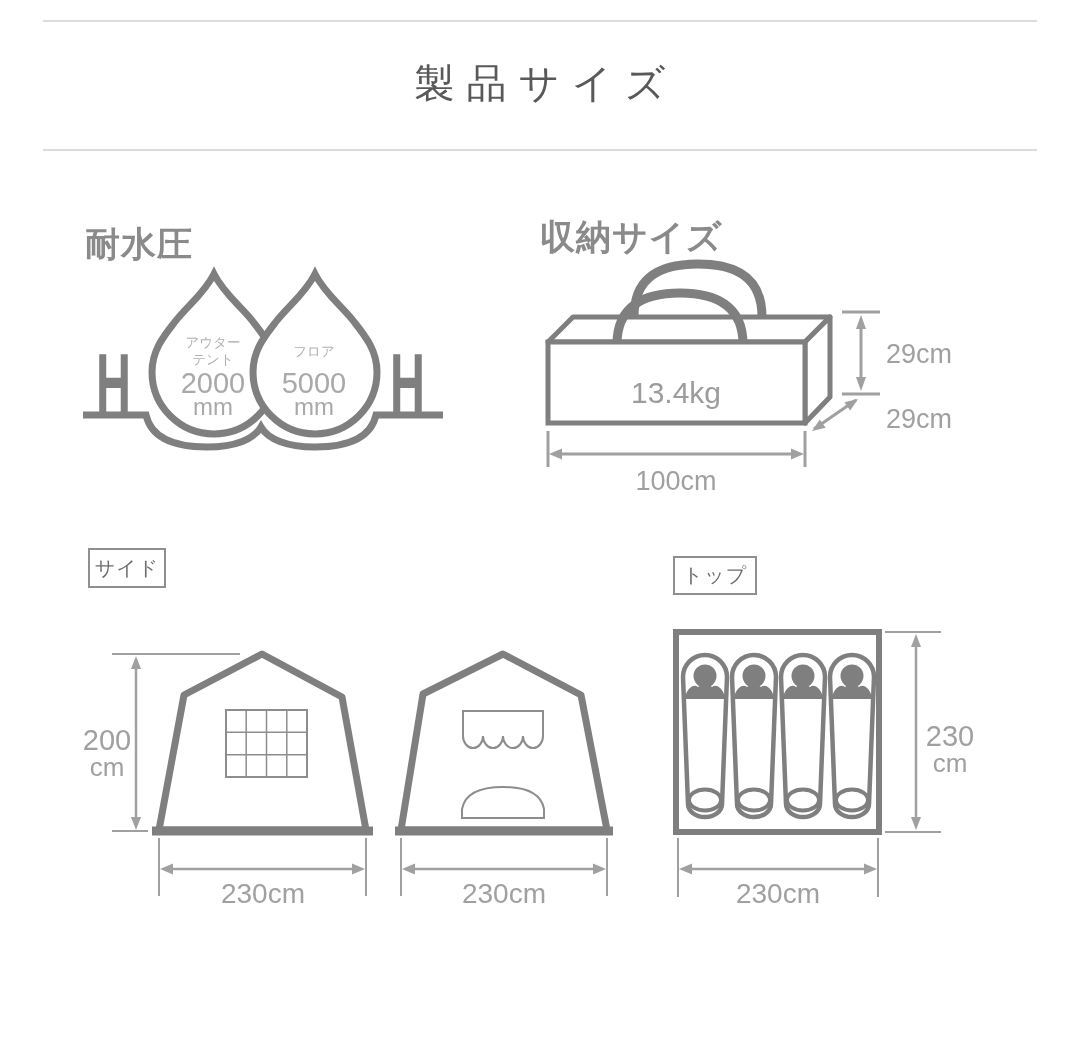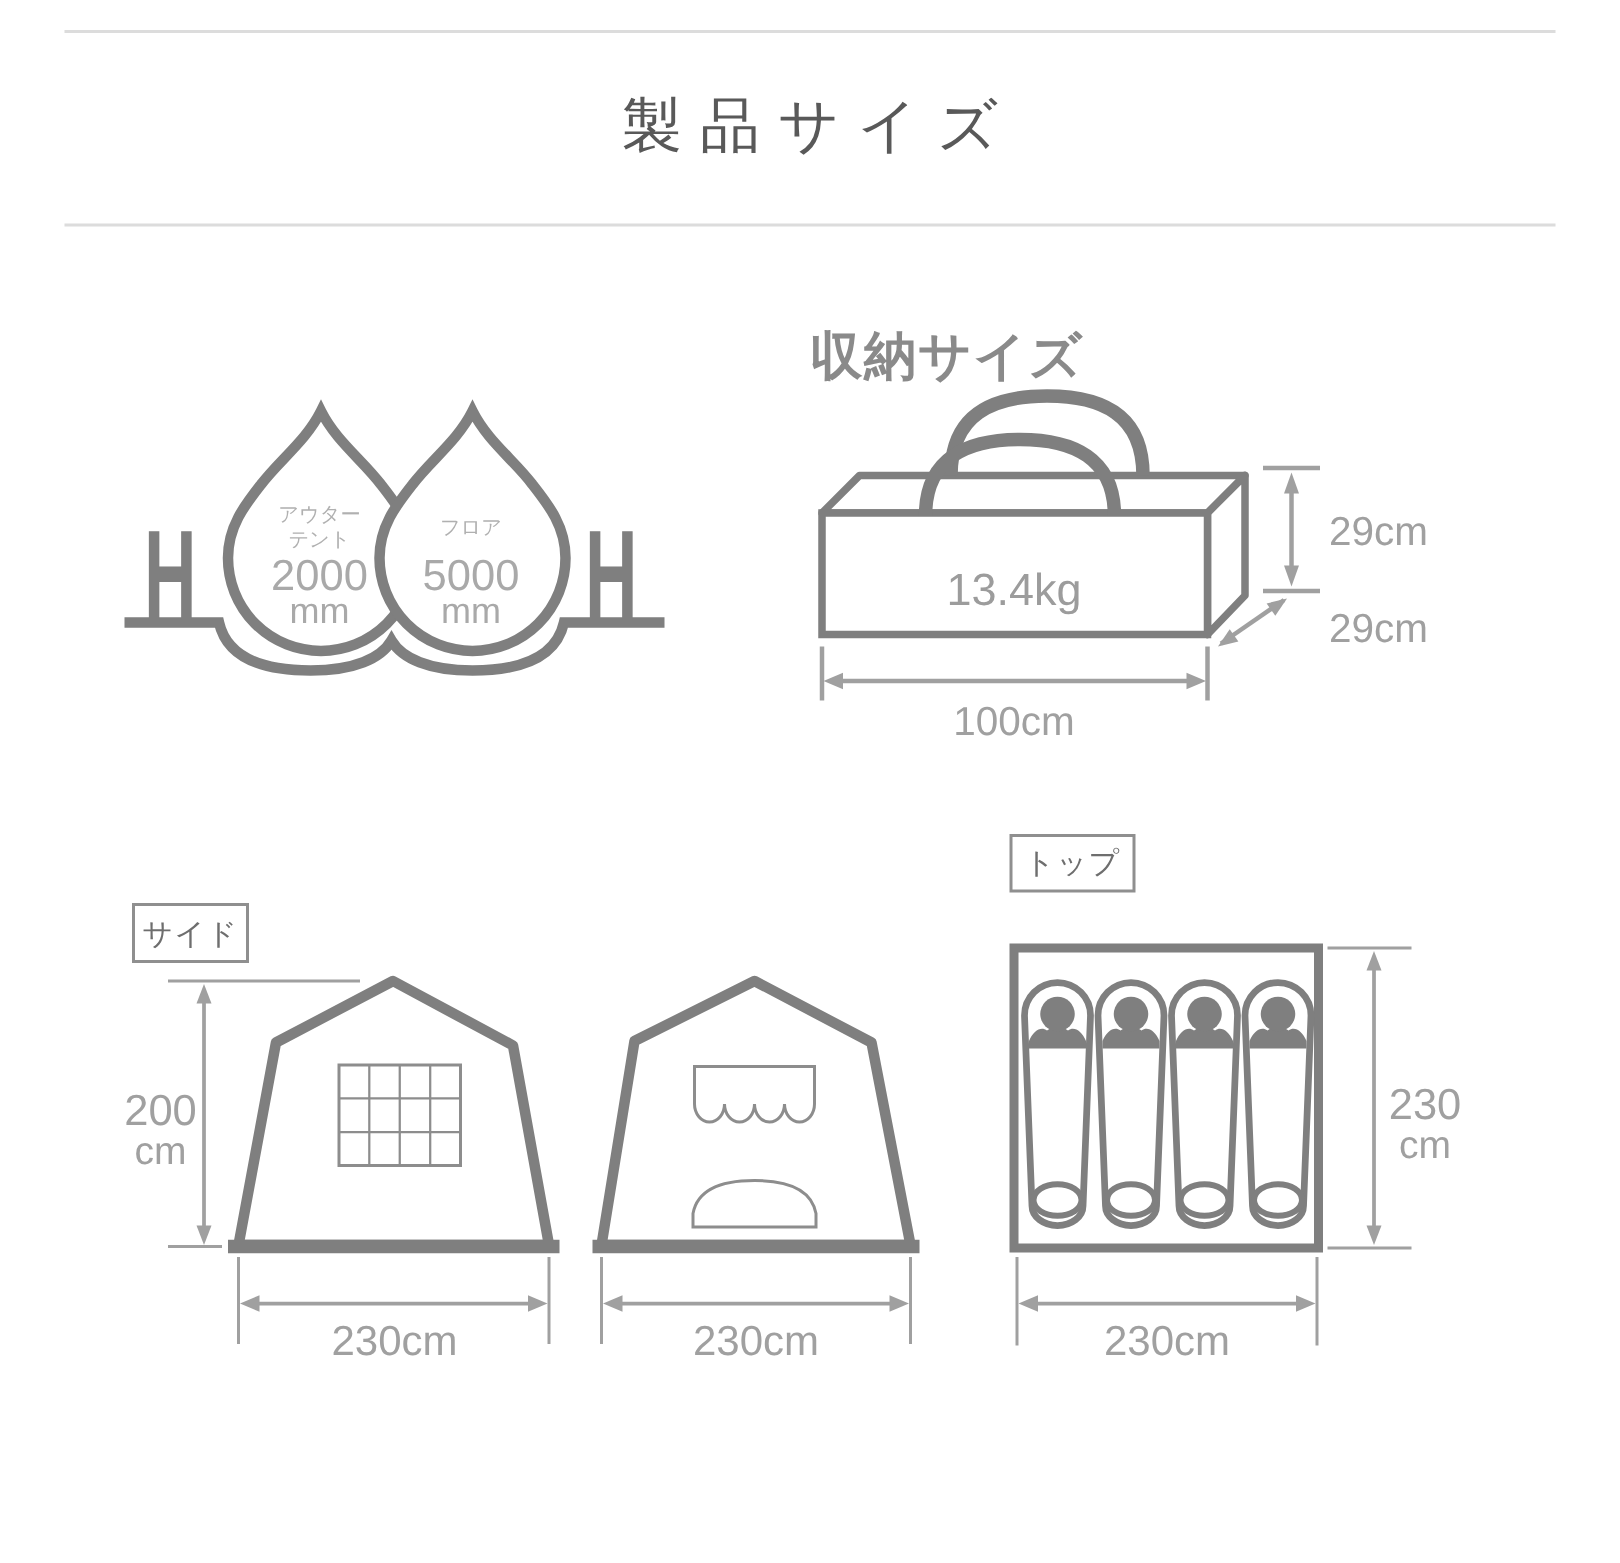--- a/index.html
+++ b/index.html
@@ -24,23 +24,24 @@
 </style>
 </head>
 <body>
 
 <div id="screen">
 
   <div class="rule" style="top:20px"></div>
   <div id="page-title">製品サイズ</div>
   <div class="rule" style="top:149px"></div>
 
+  <div class="section-heading" style="left:85px;top:221px">耐水圧</div>
   <div class="section-heading" style="left:540px;top:214px">収納サイズ</div>
 
-  <div class="tag-box" style="left:88px;top:602px;width:74px;height:36px">
+  <div class="tag-box" style="left:88px;top:548px;width:74px;height:36px">
     <span>サイド</span>
   </div>
   <div class="tag-box" style="left:673px;top:556px;width:80px;height:35px">
     <span>トップ</span>
   </div>
 
   <svg style="left:75px;top:262px" width="390" height="195" viewBox="75 262 390 195">
     <path d="M 83,415 L 146,415 C 151,437 172,447 207,447 C 236,447 254,439 261,427
              C 268,439 286,447 315,447 C 350,447 371,437 376,415 L 443,415" fill="none" stroke="#7f7f7f" stroke-width="7"></path>
     <text x="96" y="413" font-size="86" font-weight="bold" textLength="35" lengthAdjust="spacingAndGlyphs" fill="#7f7f7f">H</text>

